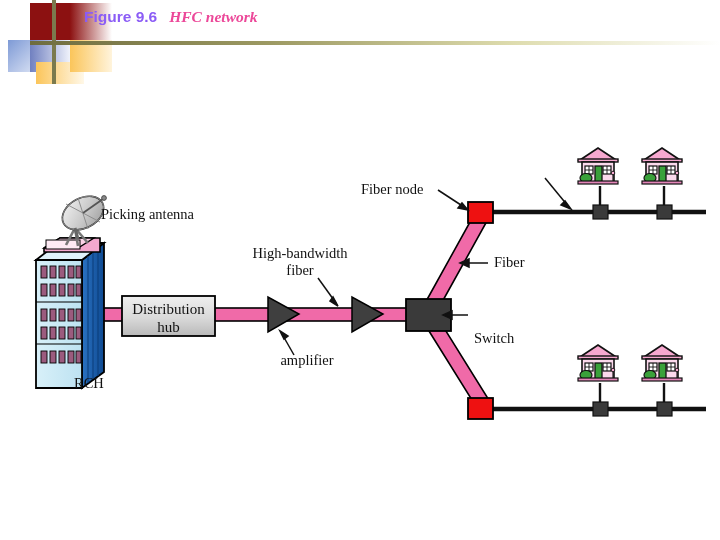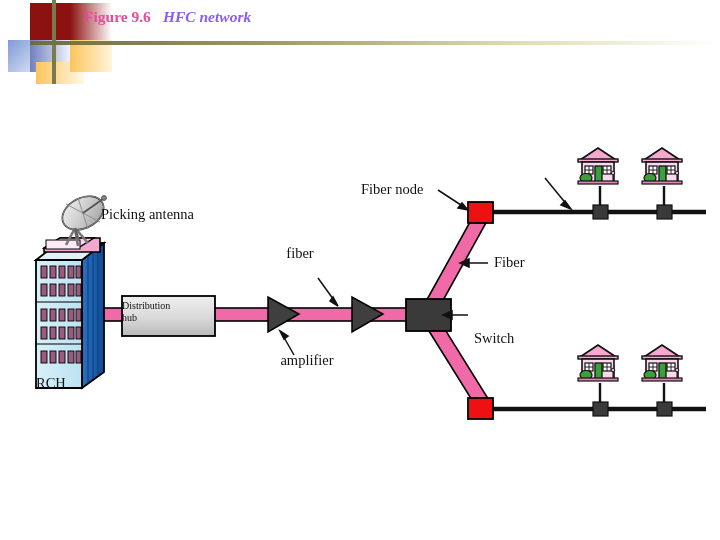--- a/index.html
+++ b/index.html
@@ -58,26 +58,26 @@
   }
   
   #title {
     position: absolute;
     left: 84px; top: 9px;
     font-size: 15.5px;
     white-space: nowrap;
     line-height: 1;
   }
   #title .fig {
+    color: #8b5cf6;
+    font-weight: bold;
+    font-family: Liberation Sans, sans-serif;
+  }
+  #title .sub {
     color: #ec4899;
-    font-weight: bold;
-    font-family: Liberation Serif, serif;
-  }
-  #title .sub {
-    color: #8b5cf6;
     font-weight: bold;
     font-style: italic;
     font-family: "Liberation Serif", serif;
     margin-left: 12px;
   }
   
   #diagram {
     position: absolute;
     left: 0; top: 0;
     width: 720px; height: 540px;
@@ -88,22 +88,23 @@
     font-size: 14.5px;
     color: #111111;
     white-space: nowrap;
     line-height: 1.15;
     text-align: center;
   }
   .lbl.c { text-align: center; }
   .hubtext {
     position: absolute;
     font-family: "Liberation Serif", serif;
-    font-size: 10px;
+    font-size: 15px;
     color: #111;
+    text-align: center;
     line-height: 1.2;
     width: 93px;
     left: 122px; top: 300px;
   }
 </style>
 </head>
 <body>
 
 <div id="slide">
 
@@ -349,28 +350,29 @@
       <line x1="488" y1="263" x2="465" y2="263"></line>
       <polygon points="460,263 469,259 469,267"></polygon>
 
       <line x1="468" y1="315" x2="448" y2="315"></line>
       <polygon points="443,315 452,311 452,319"></polygon>
     </g>
   </svg>
 
   <div class="lbl" style="left:101px; top:206px;">Picking antenna</div>
 
-  <div class="lbl" style="left:36px; top:375px;">RCH</div>
+  <div class="lbl" style="left:36px; top:375px;padding-left:38px;">RCH</div>
 
   <div class="hubtext">
     <div>Distribution</div>
     <div>hub</div>
   </div>
 
   <div class="lbl c" style="left:238px; top:245px; width:124px;">
+    <div>High-bandwidth</div>
     <div>fiber</div>
   </div>
 
   <div class="lbl c" style="left:245px; top:352px; width:124px;">
     <div>amplifier</div>
   </div>
 
   <div class="lbl" style="left:361px; top:181px;">Fiber node</div>
 
 

